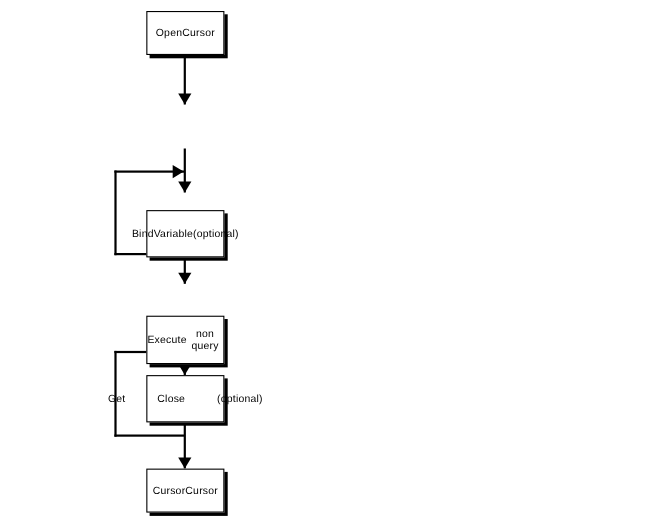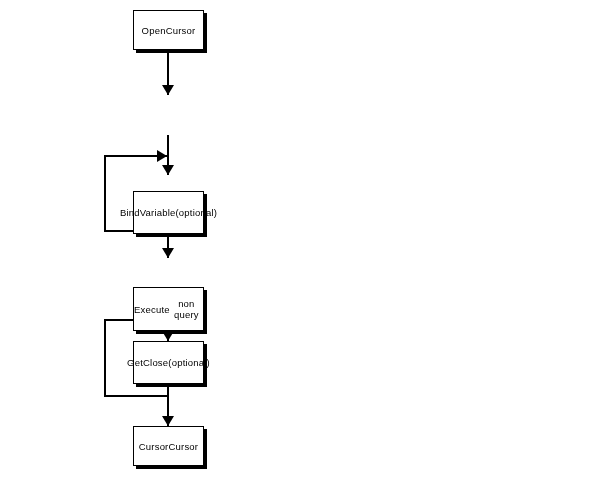--- a/index.html
+++ b/index.html
@@ -93,21 +93,21 @@
     <span>Bind</span>
     <span>Variable</span>
     <span>(optional)</span>
   </div>
 
   <div class="node" style="left:133px; top:258px; width:71px; height:44px;margin-top:29px;">
     <span>Execute</span>
     <span>non query</span>
   </div>
 
-  <div class="node" style="left:133px; top:341px; width:71px; height:43px;">
+  <div class="node" style="left:133px; top:341px; width:71px; height:43px;gap:29px;">
     <span>Get</span>
     <span>Close</span>
     <span>(optional)</span>
   </div>
 
   <div class="node" style="left:133px; top:426px; width:71px; height:40px;">
     <span>Cursor</span>
     <span>Cursor</span>
   </div>
 

